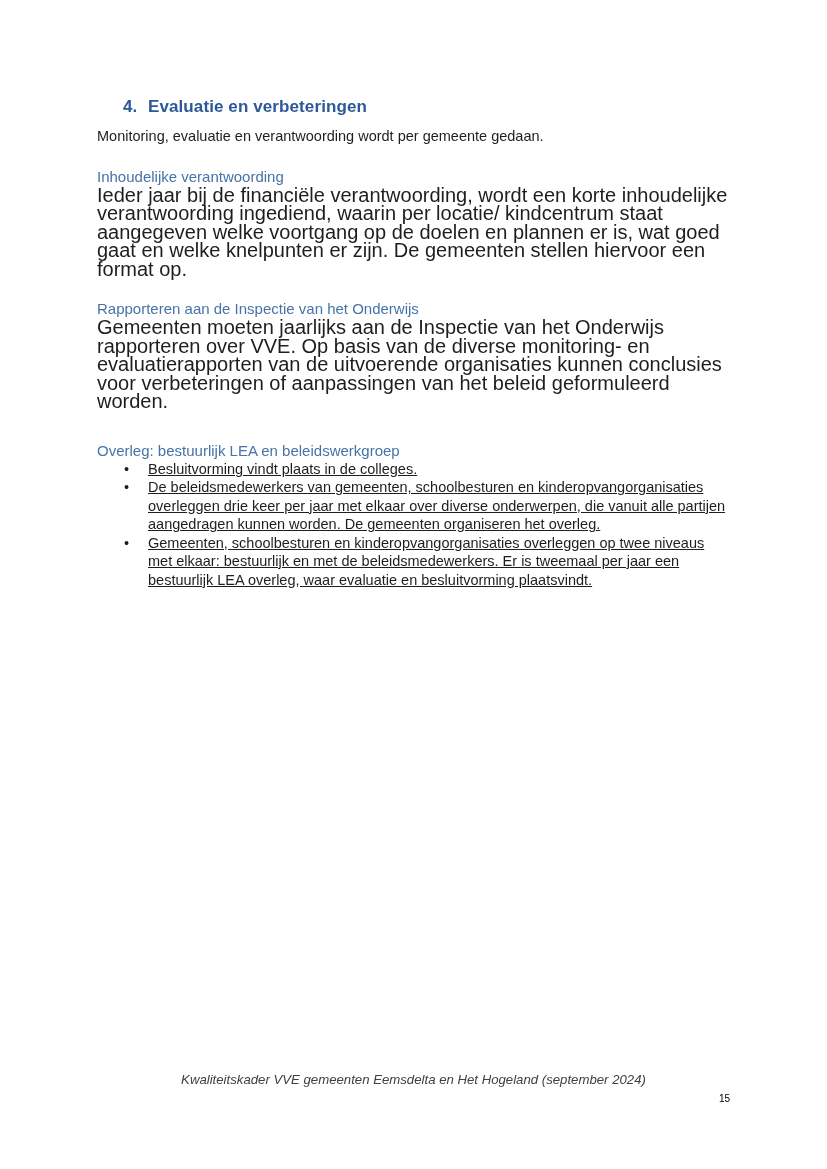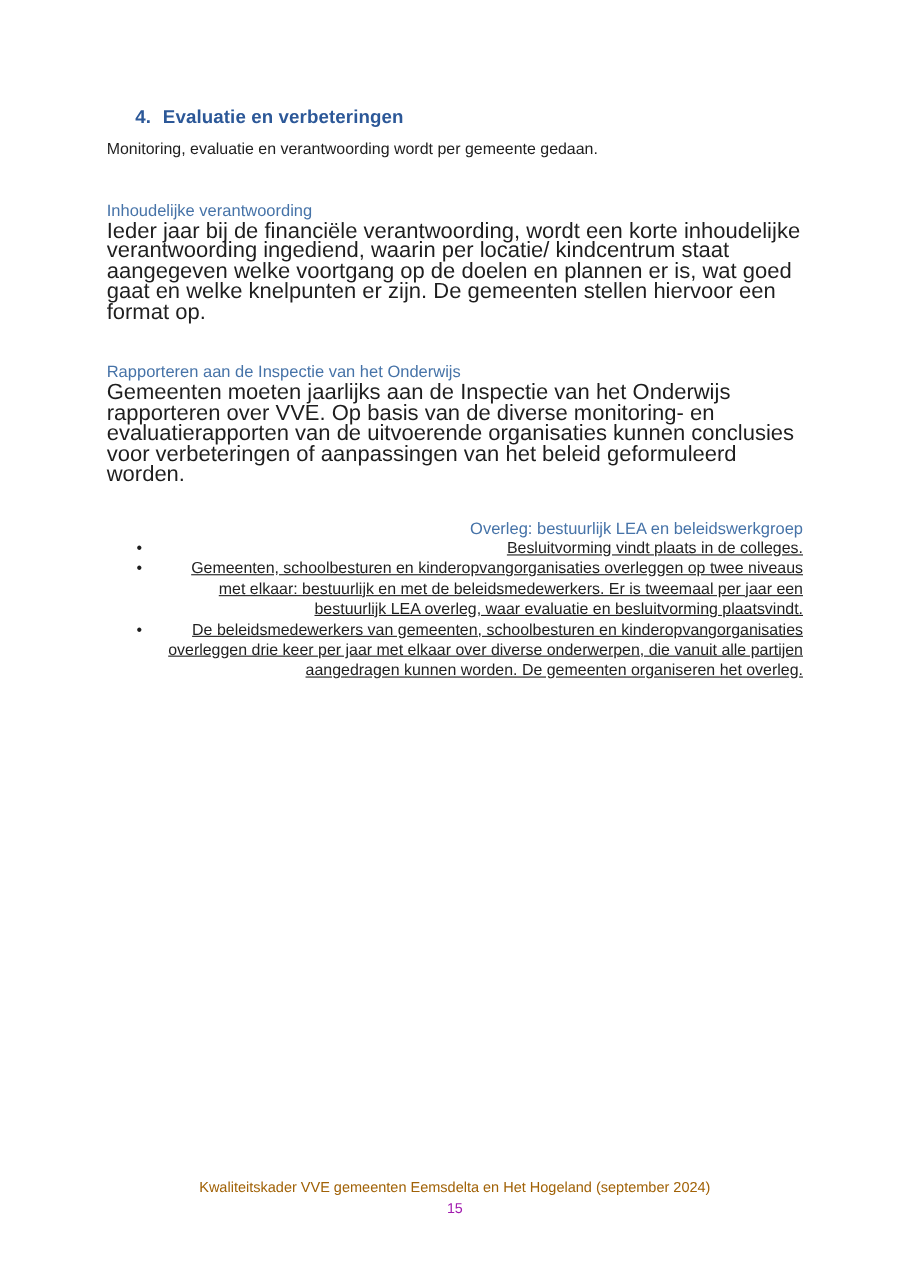--- a/index.html
+++ b/index.html
@@ -35,22 +35,22 @@
     display: inline-block;
     width: 25px;
     flex: 0 0 25px;
   }
   .intro {
     margin-top: 9px;
     font-size: 14.5px;
     line-height: 18.5px;
     max-width: 633px;
   }
-  .section { margin-top: 36px; }
-  .section.section-overleg { margin-top: 30px; text-align: right; }
+  .section { margin-top: 21px; }
+  .section.section-overleg { margin-top: 30px; }
   .section-heading {
     font-size: 15px;
     line-height: 19px;
     font-weight: normal;
     color: var(--subheading-blue);
   }
   .section-body {
     font-size: 20px;
     line-height: 18.5px;
     max-width: 633px;
@@ -77,30 +77,31 @@
     color: var(--body-text);
   }
   .footer {
     position: absolute;
     left: 97px;
     right: 97px;
     top: 1071px;
   }
   .footer-text {
     text-align: center;
+    font-style: italic;
     font-size: 13.2px;
     line-height: 17px;
-    color: #a16207;
+    color: #404040;
   }
   .page-number {
-    text-align: center;
-    font-size: 13px;
+    text-align: right;
+    font-size: 10px;
     line-height: 17px;
     margin-top: 2px;
-    color: #a21caf;
+    color: #000000;
   }
 </style>
 </head>
 <body>
 
 <div class="page">
   <div class="content">
 
     <h1 class="doc-heading">
       <span class="heading-number">4.</span>
@@ -116,22 +117,22 @@
 
     <div class="section">
       <div class="section-heading">Rapporteren aan de Inspectie van het Onderwijs</div>
       <p class="section-body">Gemeenten moeten jaarlijks aan de Inspectie van het Onderwijs rapporteren over VVE. Op basis van de diverse monitoring- en evaluatierapporten van de uitvoerende organisaties kunnen conclusies voor verbeteringen of aanpassingen van het beleid geformuleerd worden.</p>
     </div>
 
     <div class="section section-overleg">
       <div class="section-heading">Overleg: bestuurlijk LEA en beleidswerkgroep</div>
       <ul class="bullet-list">
         <li>Besluitvorming vindt plaats in de colleges.</li>
+        <li>De beleidsmedewerkers van gemeenten, schoolbesturen en kinderopvangorganisaties overleggen drie keer per jaar met elkaar over diverse onderwerpen, die vanuit alle partijen aangedragen kunnen worden. De gemeenten organiseren het overleg.</li>
         <li>Gemeenten, schoolbesturen en kinderopvangorganisaties overleggen op twee niveaus met elkaar: bestuurlijk en met de beleidsmedewerkers. Er is tweemaal per jaar een bestuurlijk LEA overleg, waar evaluatie en besluitvorming plaatsvindt.</li>
-        <li>De beleidsmedewerkers van gemeenten, schoolbesturen en kinderopvangorganisaties overleggen drie keer per jaar met elkaar over diverse onderwerpen, die vanuit alle partijen aangedragen kunnen worden. De gemeenten organiseren het overleg.</li>
       </ul>
     </div>
 
   </div>
 
   <div class="footer">
     <div class="footer-text">Kwaliteitskader VVE gemeenten Eemsdelta en Het Hogeland (september 2024)</div>
     <div class="page-number">15</div>
   </div>
 </div>

